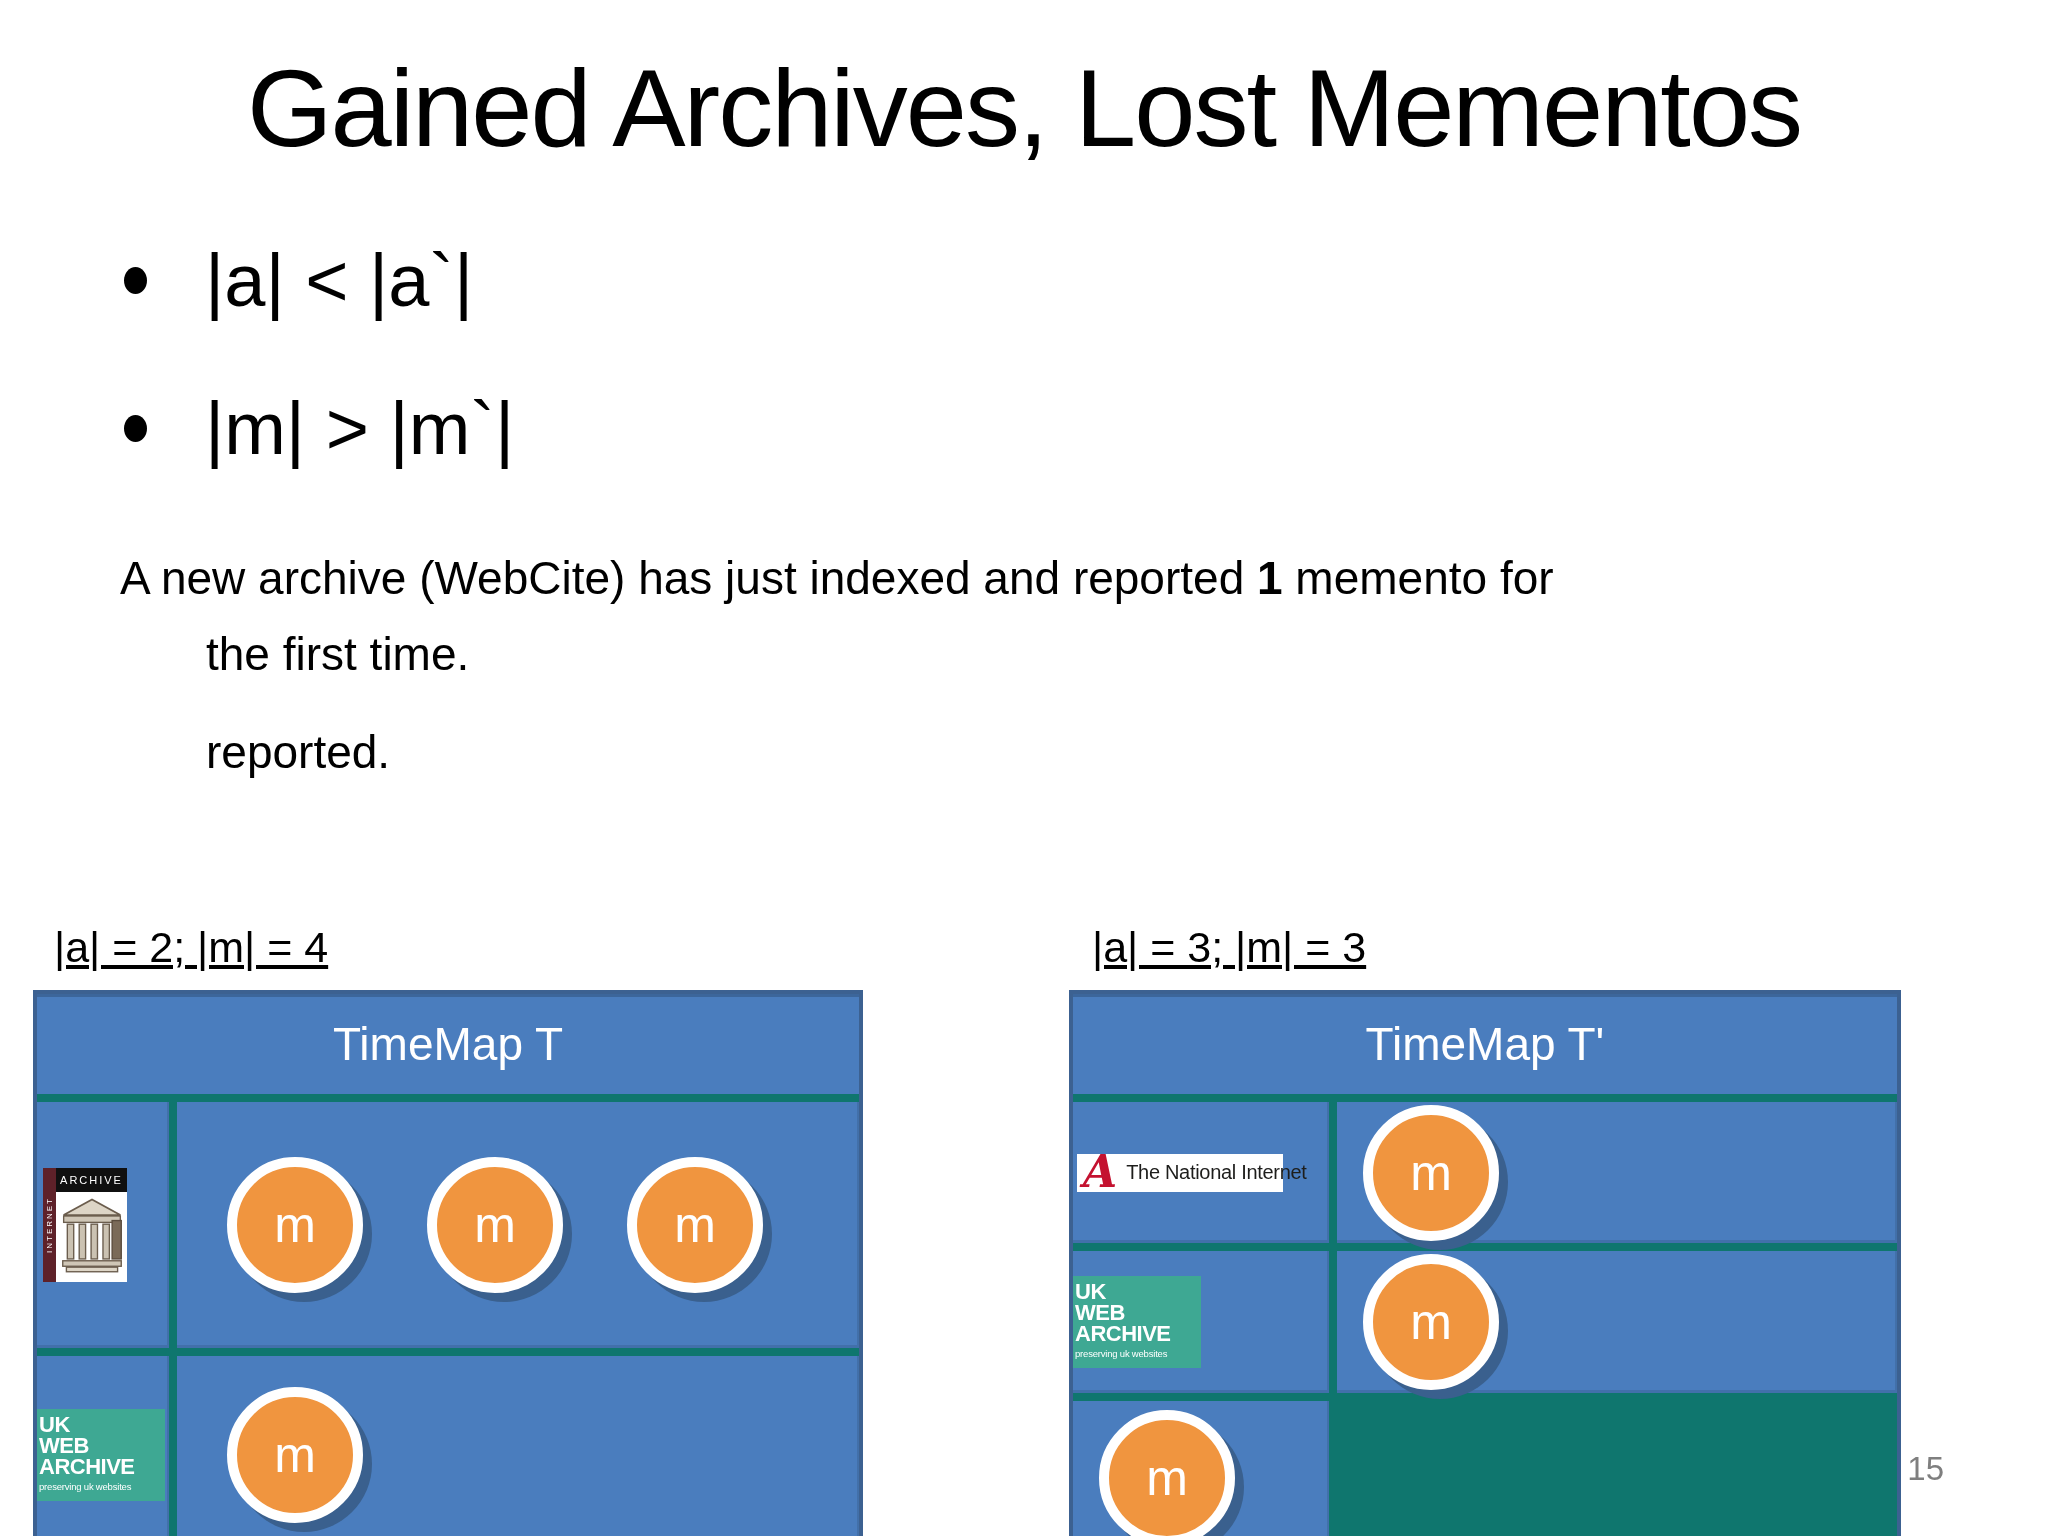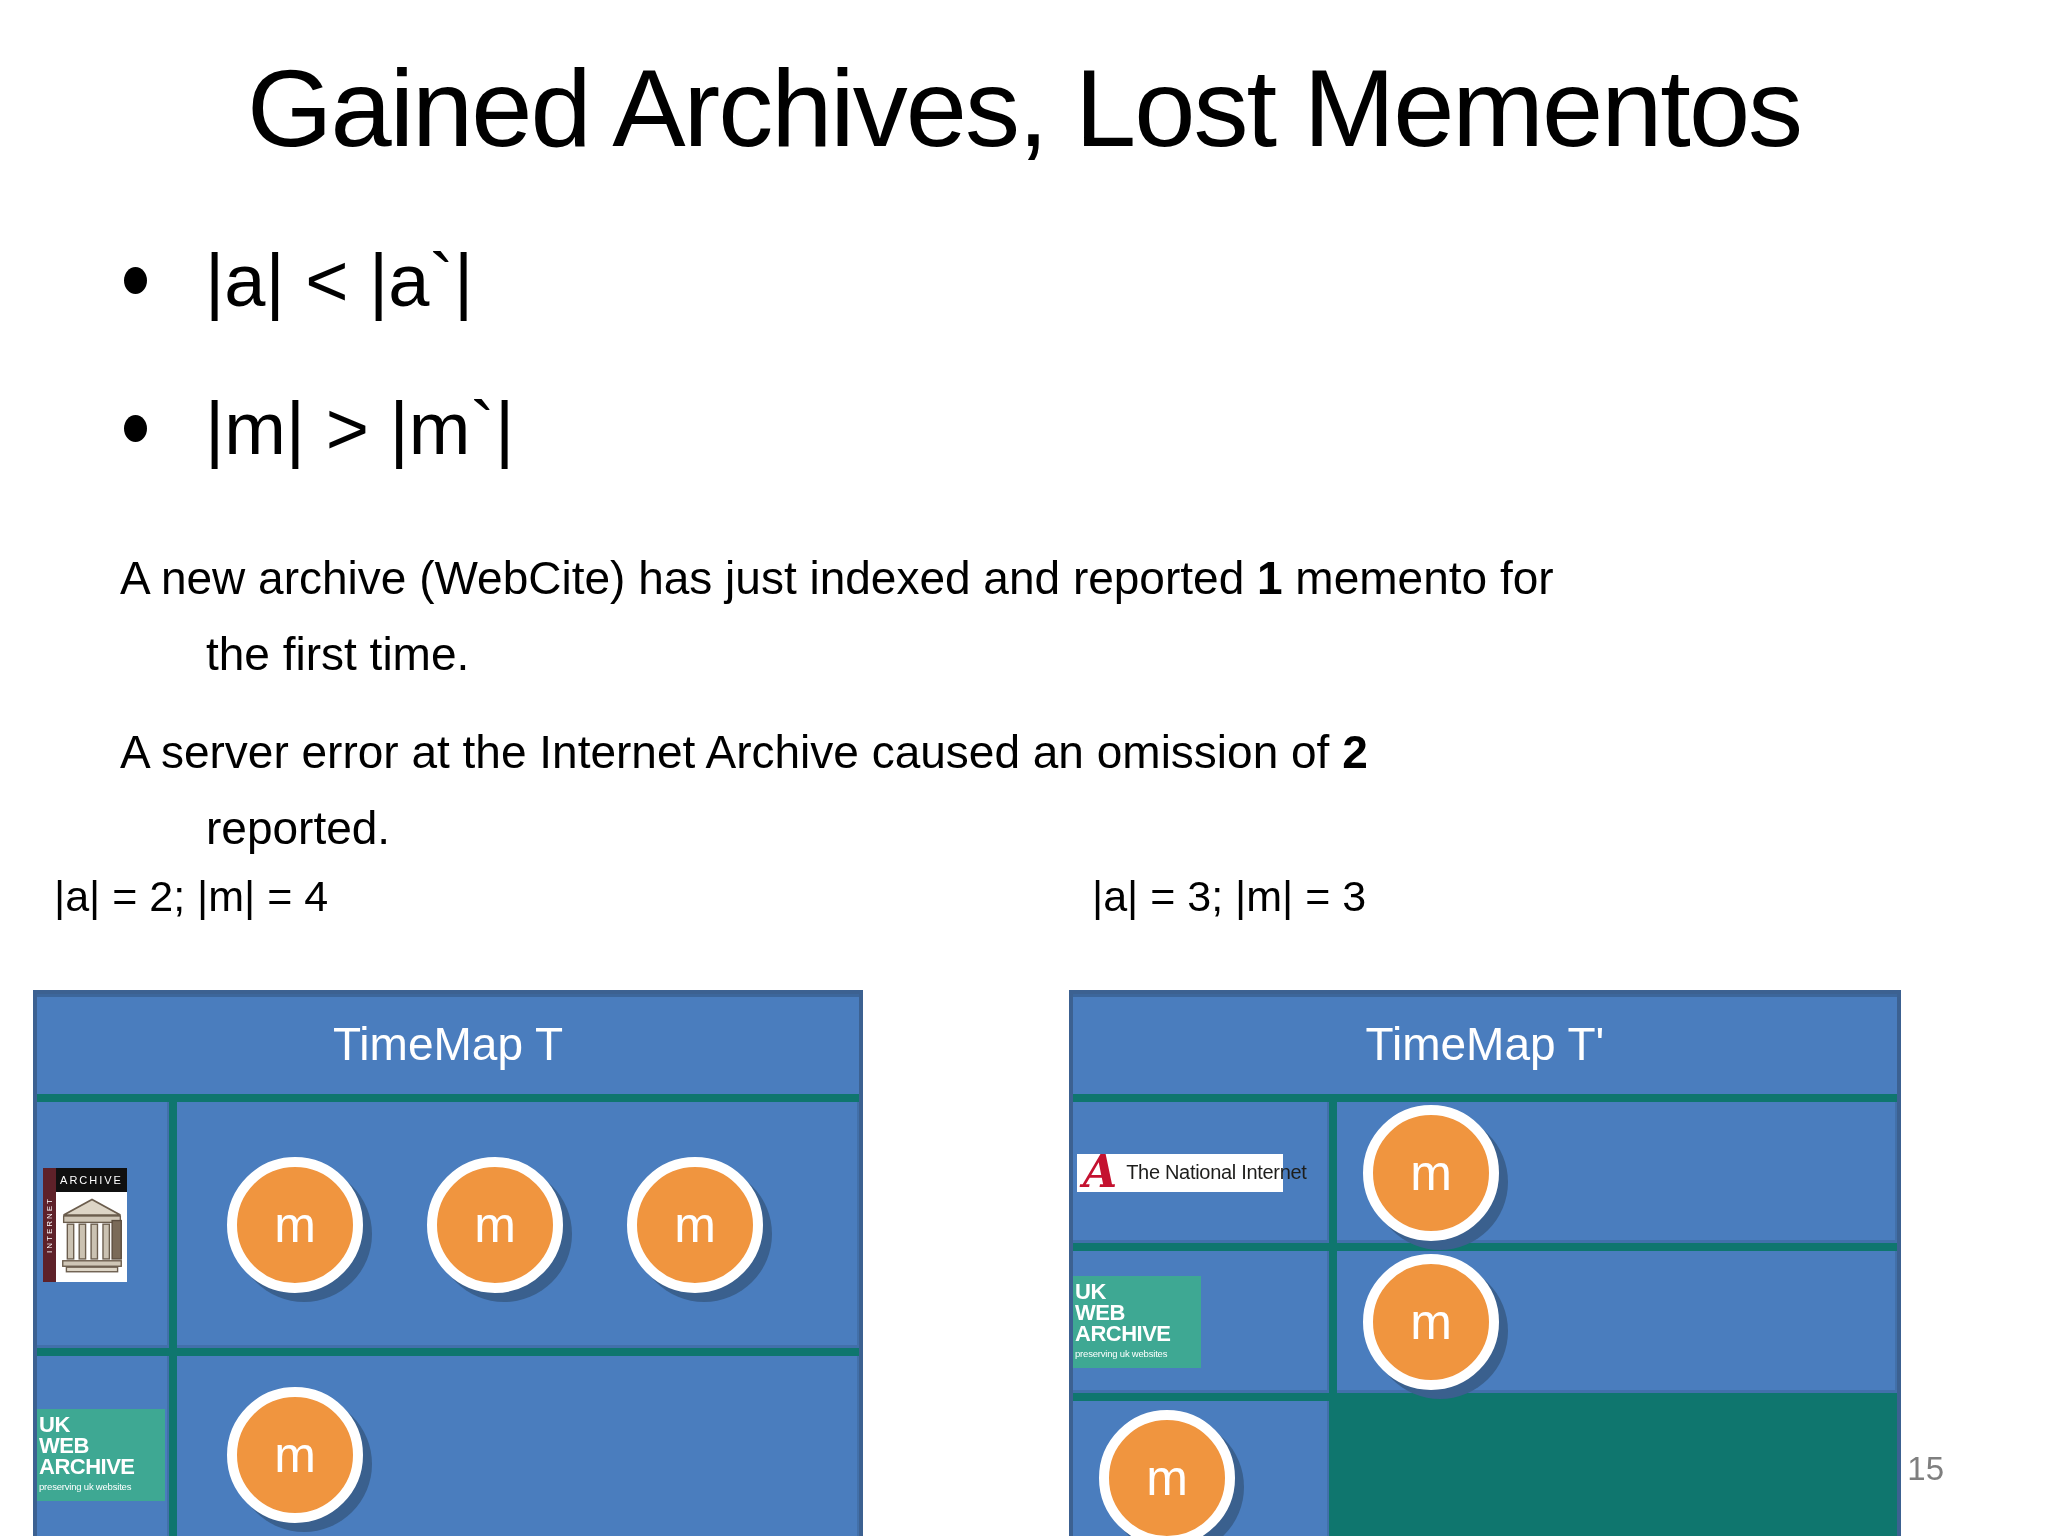--- a/index.html
+++ b/index.html
@@ -20,21 +20,21 @@
   .bullet{position:absolute;left:124px;display:flex;align-items:center;gap:58px;}
   .bullet .dot{width:23px;height:27px;border-radius:50%;background:#000;flex:0 0 auto;}
   .bullet .btext{font-size:74px;font-weight:400;}
   .bullet1{top:238px;}
   .bullet2{top:386px;}
   .para{position:absolute;left:120px;font-size:46px;line-height:76px;}
   .para b{font-weight:700;}
   .para .line2{margin-left:86px;}
   .para1{top:540px;}
   .para2{top:714px;}
-  .caption{position:absolute;top:872px;font-size:43px;}
+  .caption{position:absolute;top:923px;font-size:43px;text-decoration:underline;}
   .caption-left{left:54px;}
   .caption-right{left:1092px;}
   .tmap{
     position:absolute;top:990px;height:568px;background:#0f766e;
     border:4px solid var(--table-border);display:grid;gap:8px;
   }
   .tmap-left{left:33px;width:830px;grid-template-columns:132px 1fr;grid-template-rows:100px 246px 1fr;}
   .tmap-right{left:1069px;width:832px;grid-template-columns:256px 1fr;grid-template-rows:100px 141px 142px 1fr;}
   .cell{background:var(--cell-blue);box-shadow:inset -2px -3px 0 rgba(0,0,0,0.10);}
   .thead{
@@ -104,21 +104,20 @@
 <div class="bullet bullet2">
   <span class="dot"></span>
   <span class="btext">|m| &gt; |m`|</span>
 </div>
 
 <div class="para para1">
   <div class="line1"><span>A new archive (WebCite) has just indexed and reported </span><b>1</b><span> memento for</span></div>
   <div class="line2">the first time.</div>
 </div>
 <div class="para para2">
-  <div class="line1"><span>A server error at the Internet Archive caused an omission of </span><b>2</b><span></span></div>
   <div class="line2">reported.</div>
 </div>
 
 <div class="caption caption-left">|a| = 2; |m| = 4</div>
 <div class="caption caption-right">|a| = 3; |m| = 3</div>
 
 <div class="tmap tmap-left">
   <div class="cell thead">TimeMap T</div>
 
   <div class="cell logo-cell">

